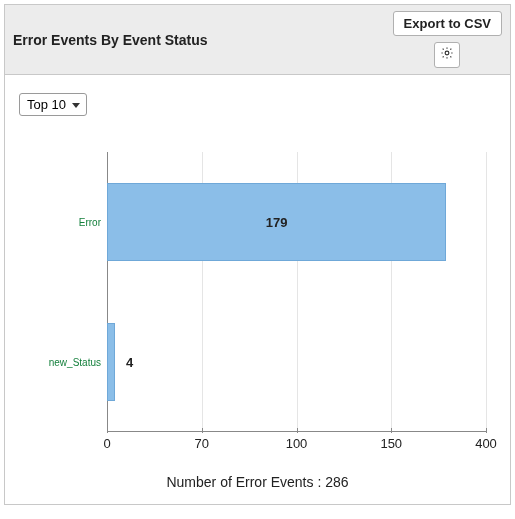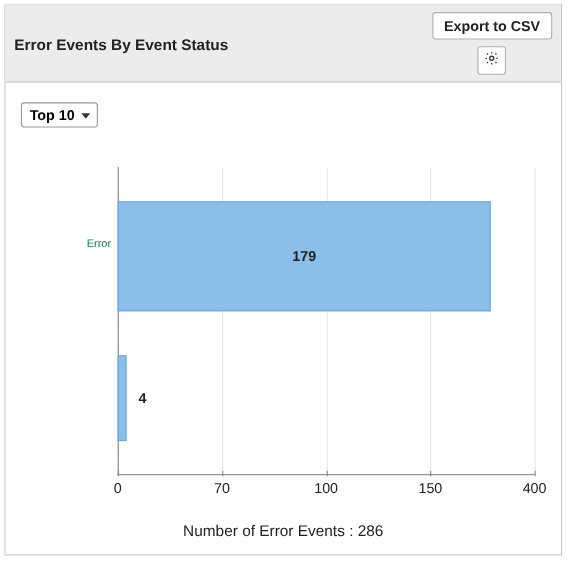--- a/index.html
+++ b/index.html
@@ -60,21 +60,21 @@
   }
   .filter-row {
     margin-bottom: 36px;
   }
   .select {
     border: 1px solid #9a9a9a;
     border-radius: 3px;
     background: #fff;
     padding: 3px 20px 3px 7px;
     font-size: 13px;
-    font-weight: bold;
+    font-weight: normal;
     position: relative;
     display: inline-flex;
     align-items: center;
     cursor: pointer;
   }
   .select::after {
     content: "";
     position: absolute;
     right: 6px;
     top: 50%;
@@ -203,33 +203,34 @@
   <div class="panel-body">
     <div class="filter-row">
       <div class="select">
         <span>Top 10</span>
       </div>
     </div>
 
     <div class="chart">
       <div class="y-labels" id="y-labels">
           <div class="y-cat-label" style="top: 70px;">Error</div>
+          <div class="y-cat-label" style="top: 210px;">new_Status</div>
         </div>
       <div class="plot-area" id="plot-area">
         <div id="gridlines">
             <div class="gridline" style="left: 0%;"></div>
             <div class="gridline" style="left: 25%;"></div>
             <div class="gridline" style="left: 50%;"></div>
             <div class="gridline" style="left: 75%;"></div>
             <div class="gridline" style="left: 100%;"></div>
           </div>
         <div class="axis-line-y" style="left:0"></div>
         <div class="axis-line-x"></div>
         <div class="bars" id="bars">
-            <div class="bar-row" style="top: 31px; height: 100px; width: 100%; text-align: right;">
+            <div class="bar-row" style="top: 31px; height: 78px; width: 100%; text-align: right;">
               <div class="bar" style="width: 89.5%; background: rgb(139, 190, 232);"></div>
               <div class="bar-value" style="left: 44.75%;">179</div>
             </div>
             <div class="bar-row" style="top: 171px; height: 78px; width: 100%;">
               <div class="bar" style="width: 2%; background: rgb(139, 190, 232);"></div>
               <div class="bar-value" style="left: 5%; transform: translate(0px, -50%);">4</div>
             </div>
           </div>
       <div class="tick-mark" style="left: 0%;"></div>
           <div class="tick-mark" style="left: 25%;"></div>

